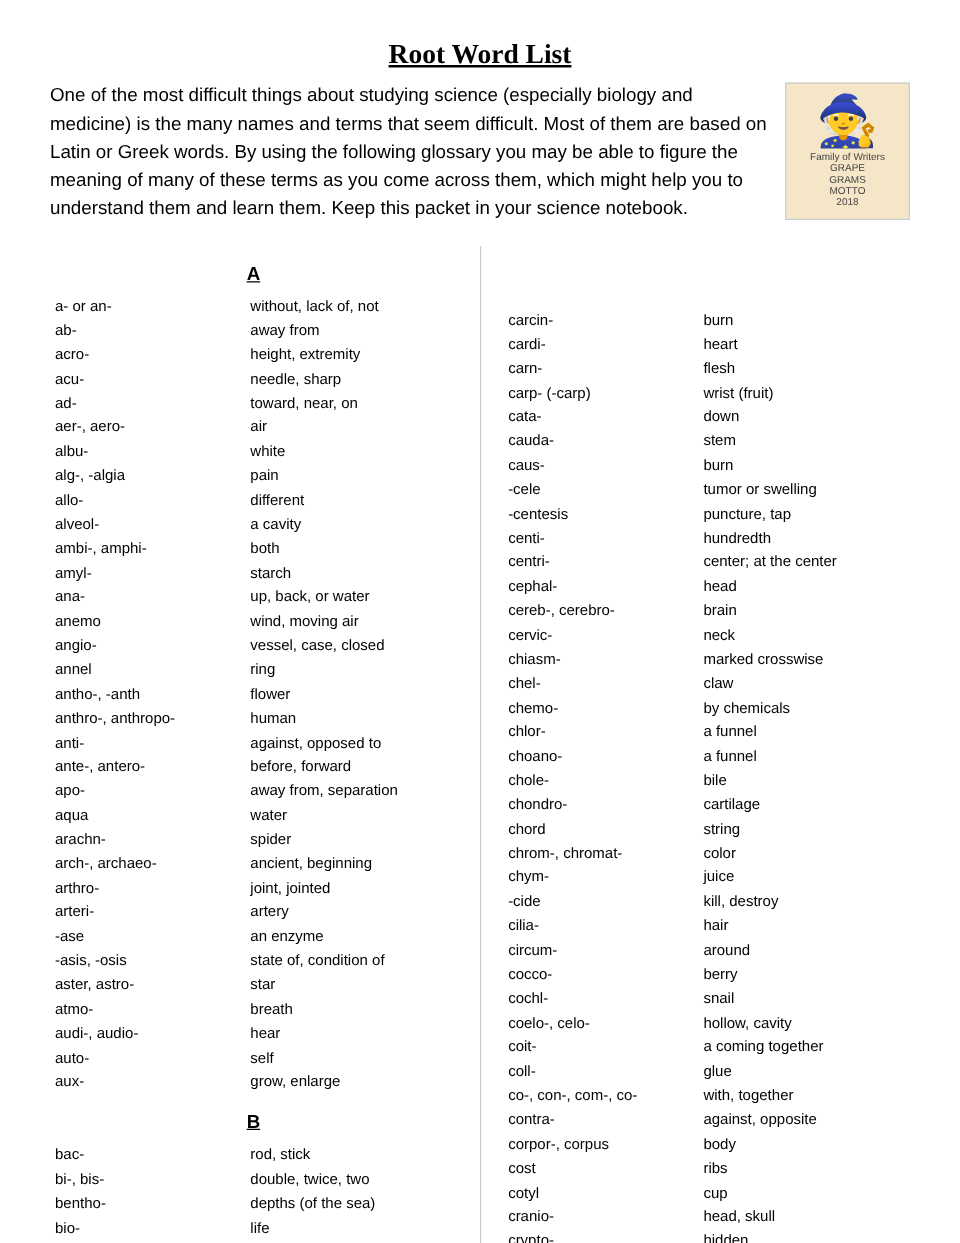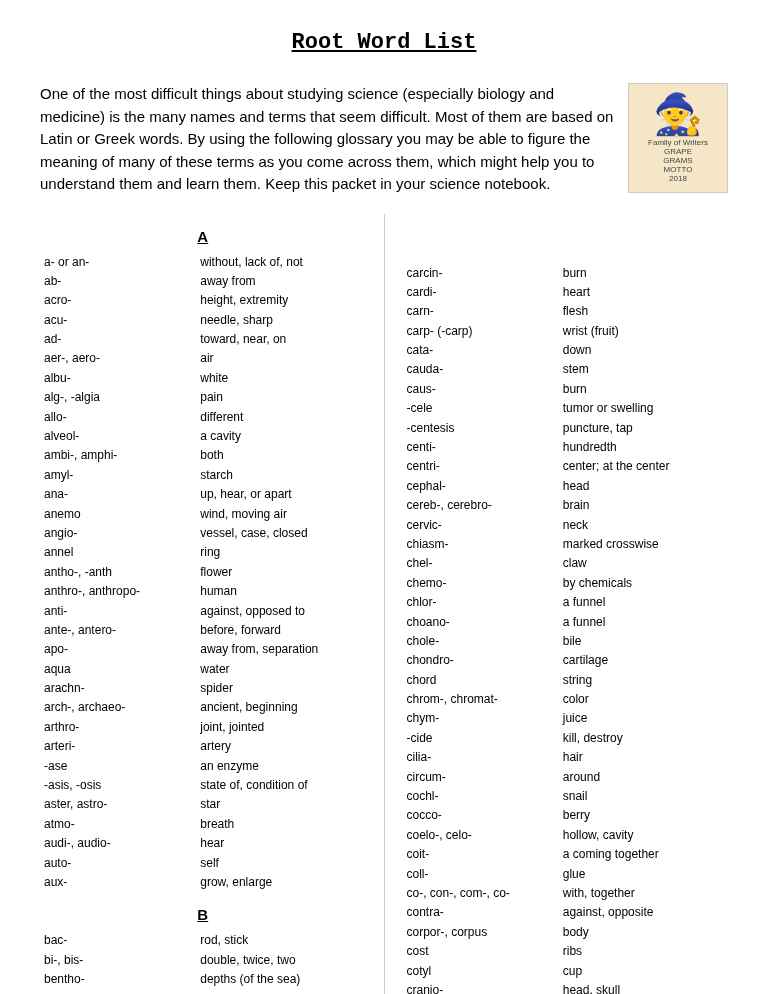--- a/index.html
+++ b/index.html
@@ -9,22 +9,22 @@
       font-size: 13px;
       color: #000;
       width: 768px;
       min-height: 994px;
       padding: 30px 40px;
     }
     h1 {
       text-align: center;
       font-size: 22px;
       font-weight: bold;
-      font-family: Liberation Mono, monospace;
-      margin-bottom: 28px;
+      font-family: Liberation Serif, serif;
+      margin-bottom: 10px;
       text-decoration: underline;
     }
     .intro {
       font-size: 15px;
       line-height: 1.5;
       margin-bottom: 18px;
       max-width: 580px;
     }
     .page-header {
       display: flex;
@@ -159,21 +159,21 @@
             <tr>
               <td>ambi-, amphi-</td>
               <td>both</td>
             </tr>
             <tr>
               <td>amyl-</td>
               <td>starch</td>
             </tr>
             <tr>
               <td>ana-</td>
-              <td>up, hear, or apart</td>
+              <td>up, back, or water</td>
             </tr>
             <tr>
               <td>anemo</td>
               <td>wind, moving air</td>
             </tr>
             <tr>
               <td>angio-</td>
               <td>vessel, case, closed</td>
             </tr>
             <tr>
@@ -392,26 +392,26 @@
             </tr>
             <tr>
               <td>cilia-</td>
               <td>hair</td>
             </tr>
             <tr>
               <td>circum-</td>
               <td>around</td>
             </tr>
             <tr>
+              <td>cocco-</td>
+              <td>berry</td>
+            </tr>
+            <tr>
               <td>cochl-</td>
               <td>snail</td>
-            </tr>
-            <tr>
-              <td>cocco-</td>
-              <td>berry</td>
             </tr>
             <tr>
               <td>coelo-, celo-</td>
               <td>hollow, cavity</td>
             </tr>
             <tr>
               <td>coit-</td>
               <td>a coming together</td>
             </tr>
             <tr>

